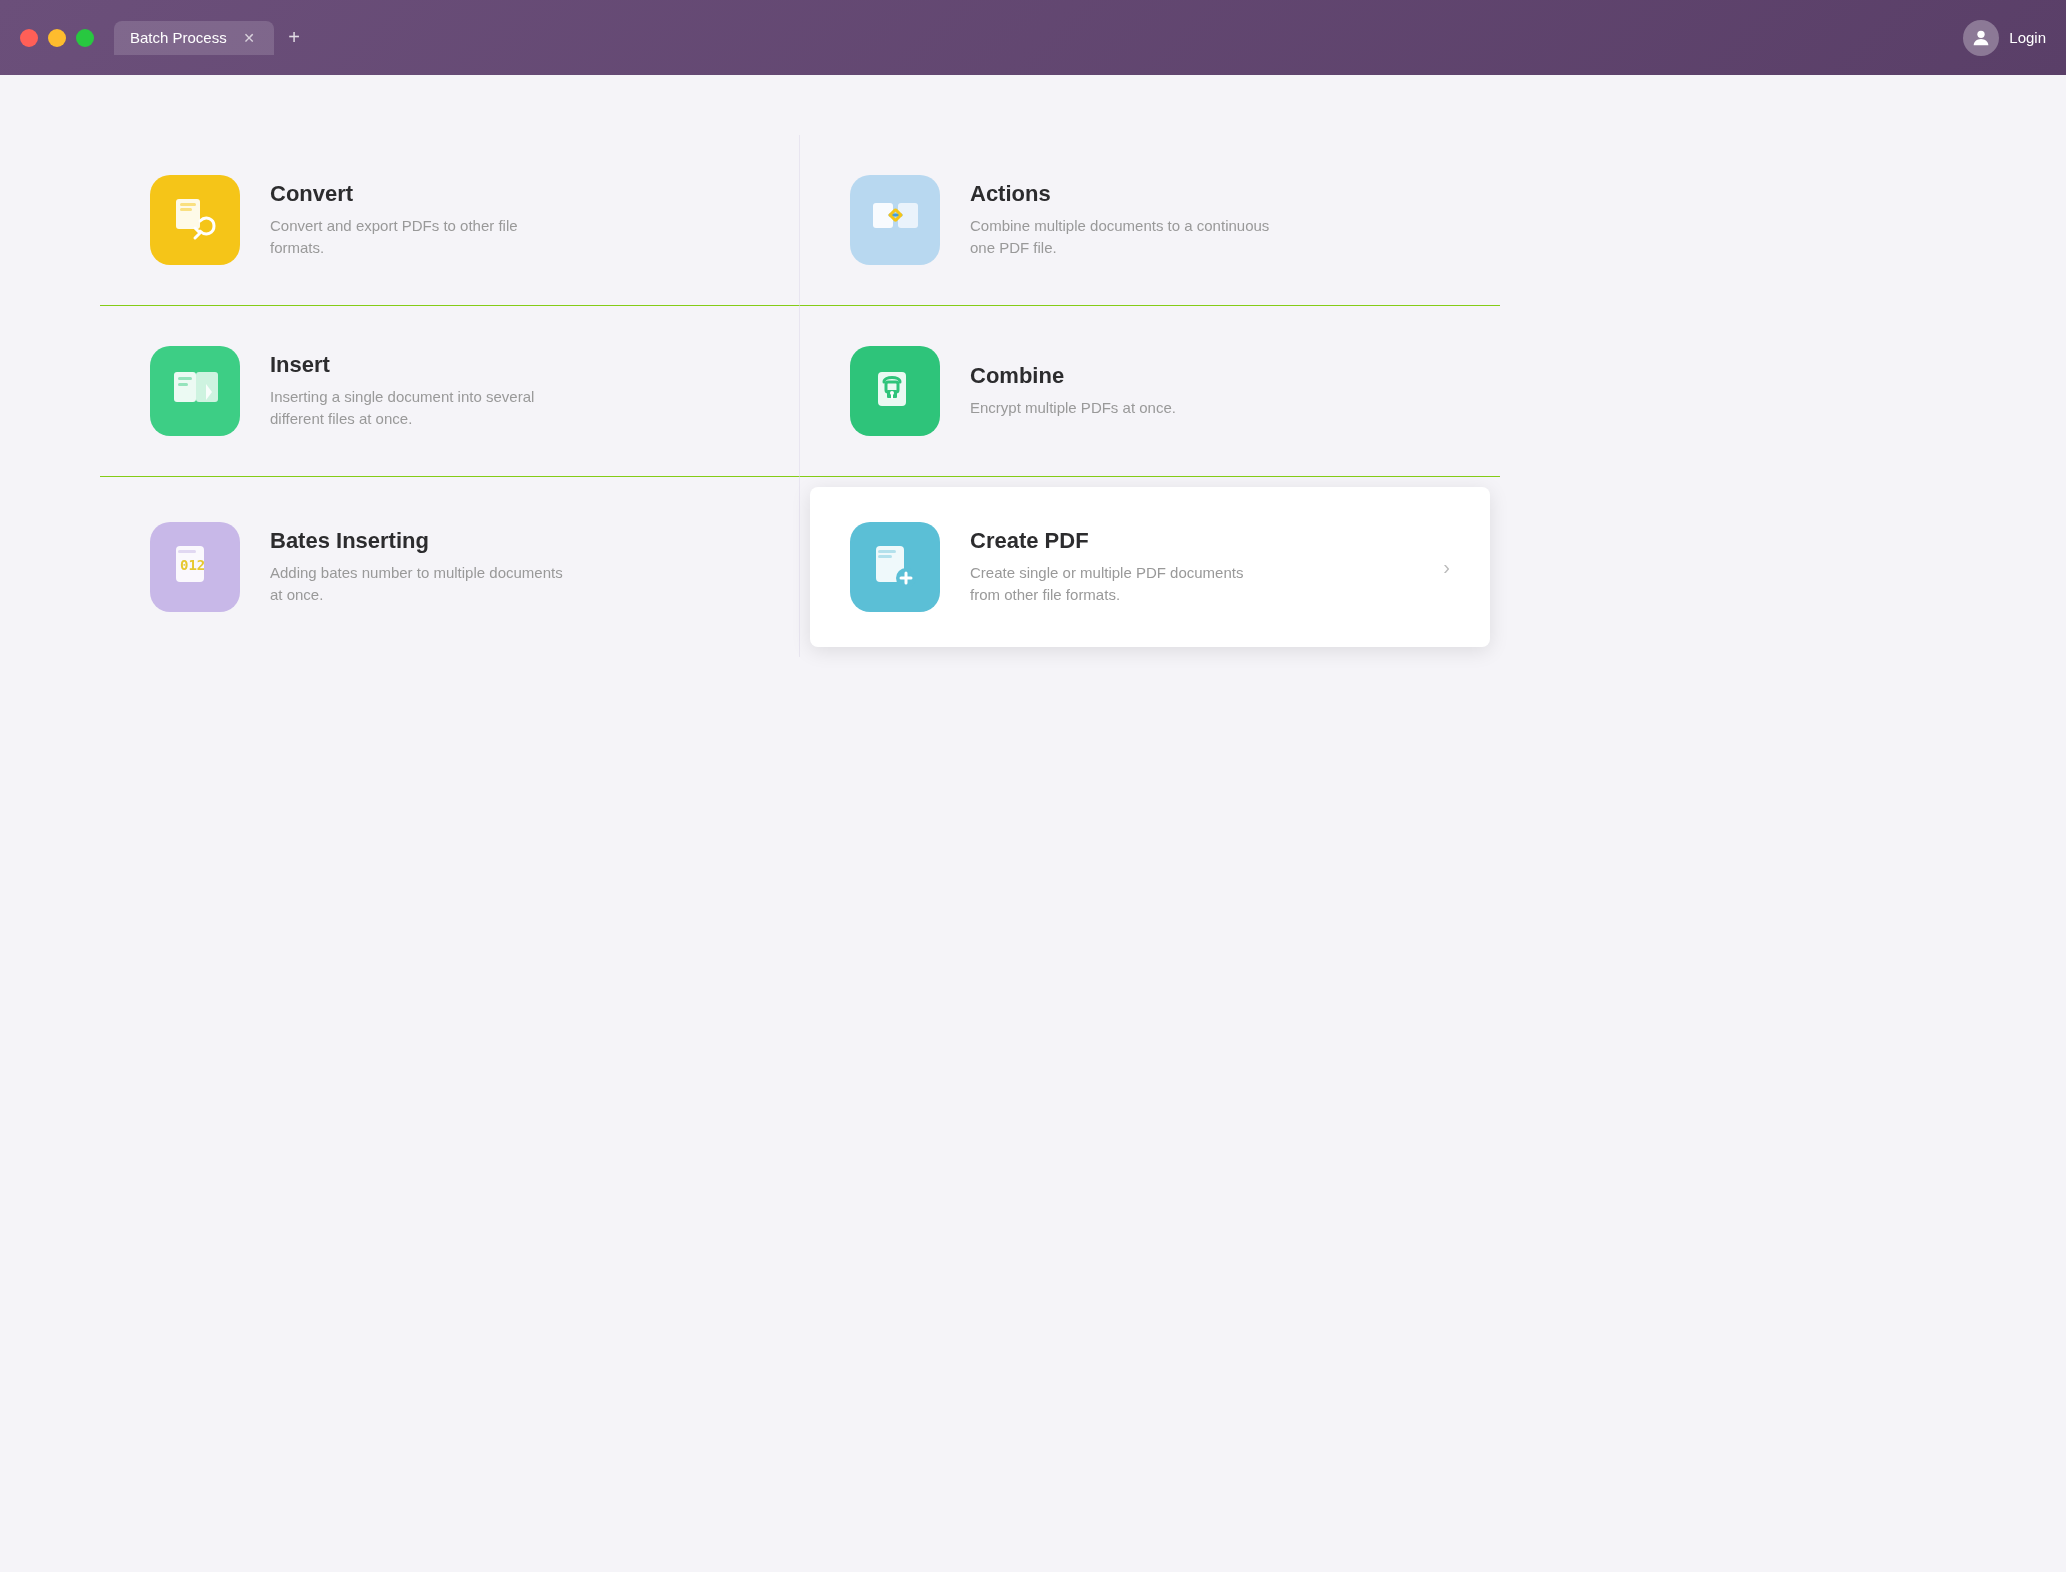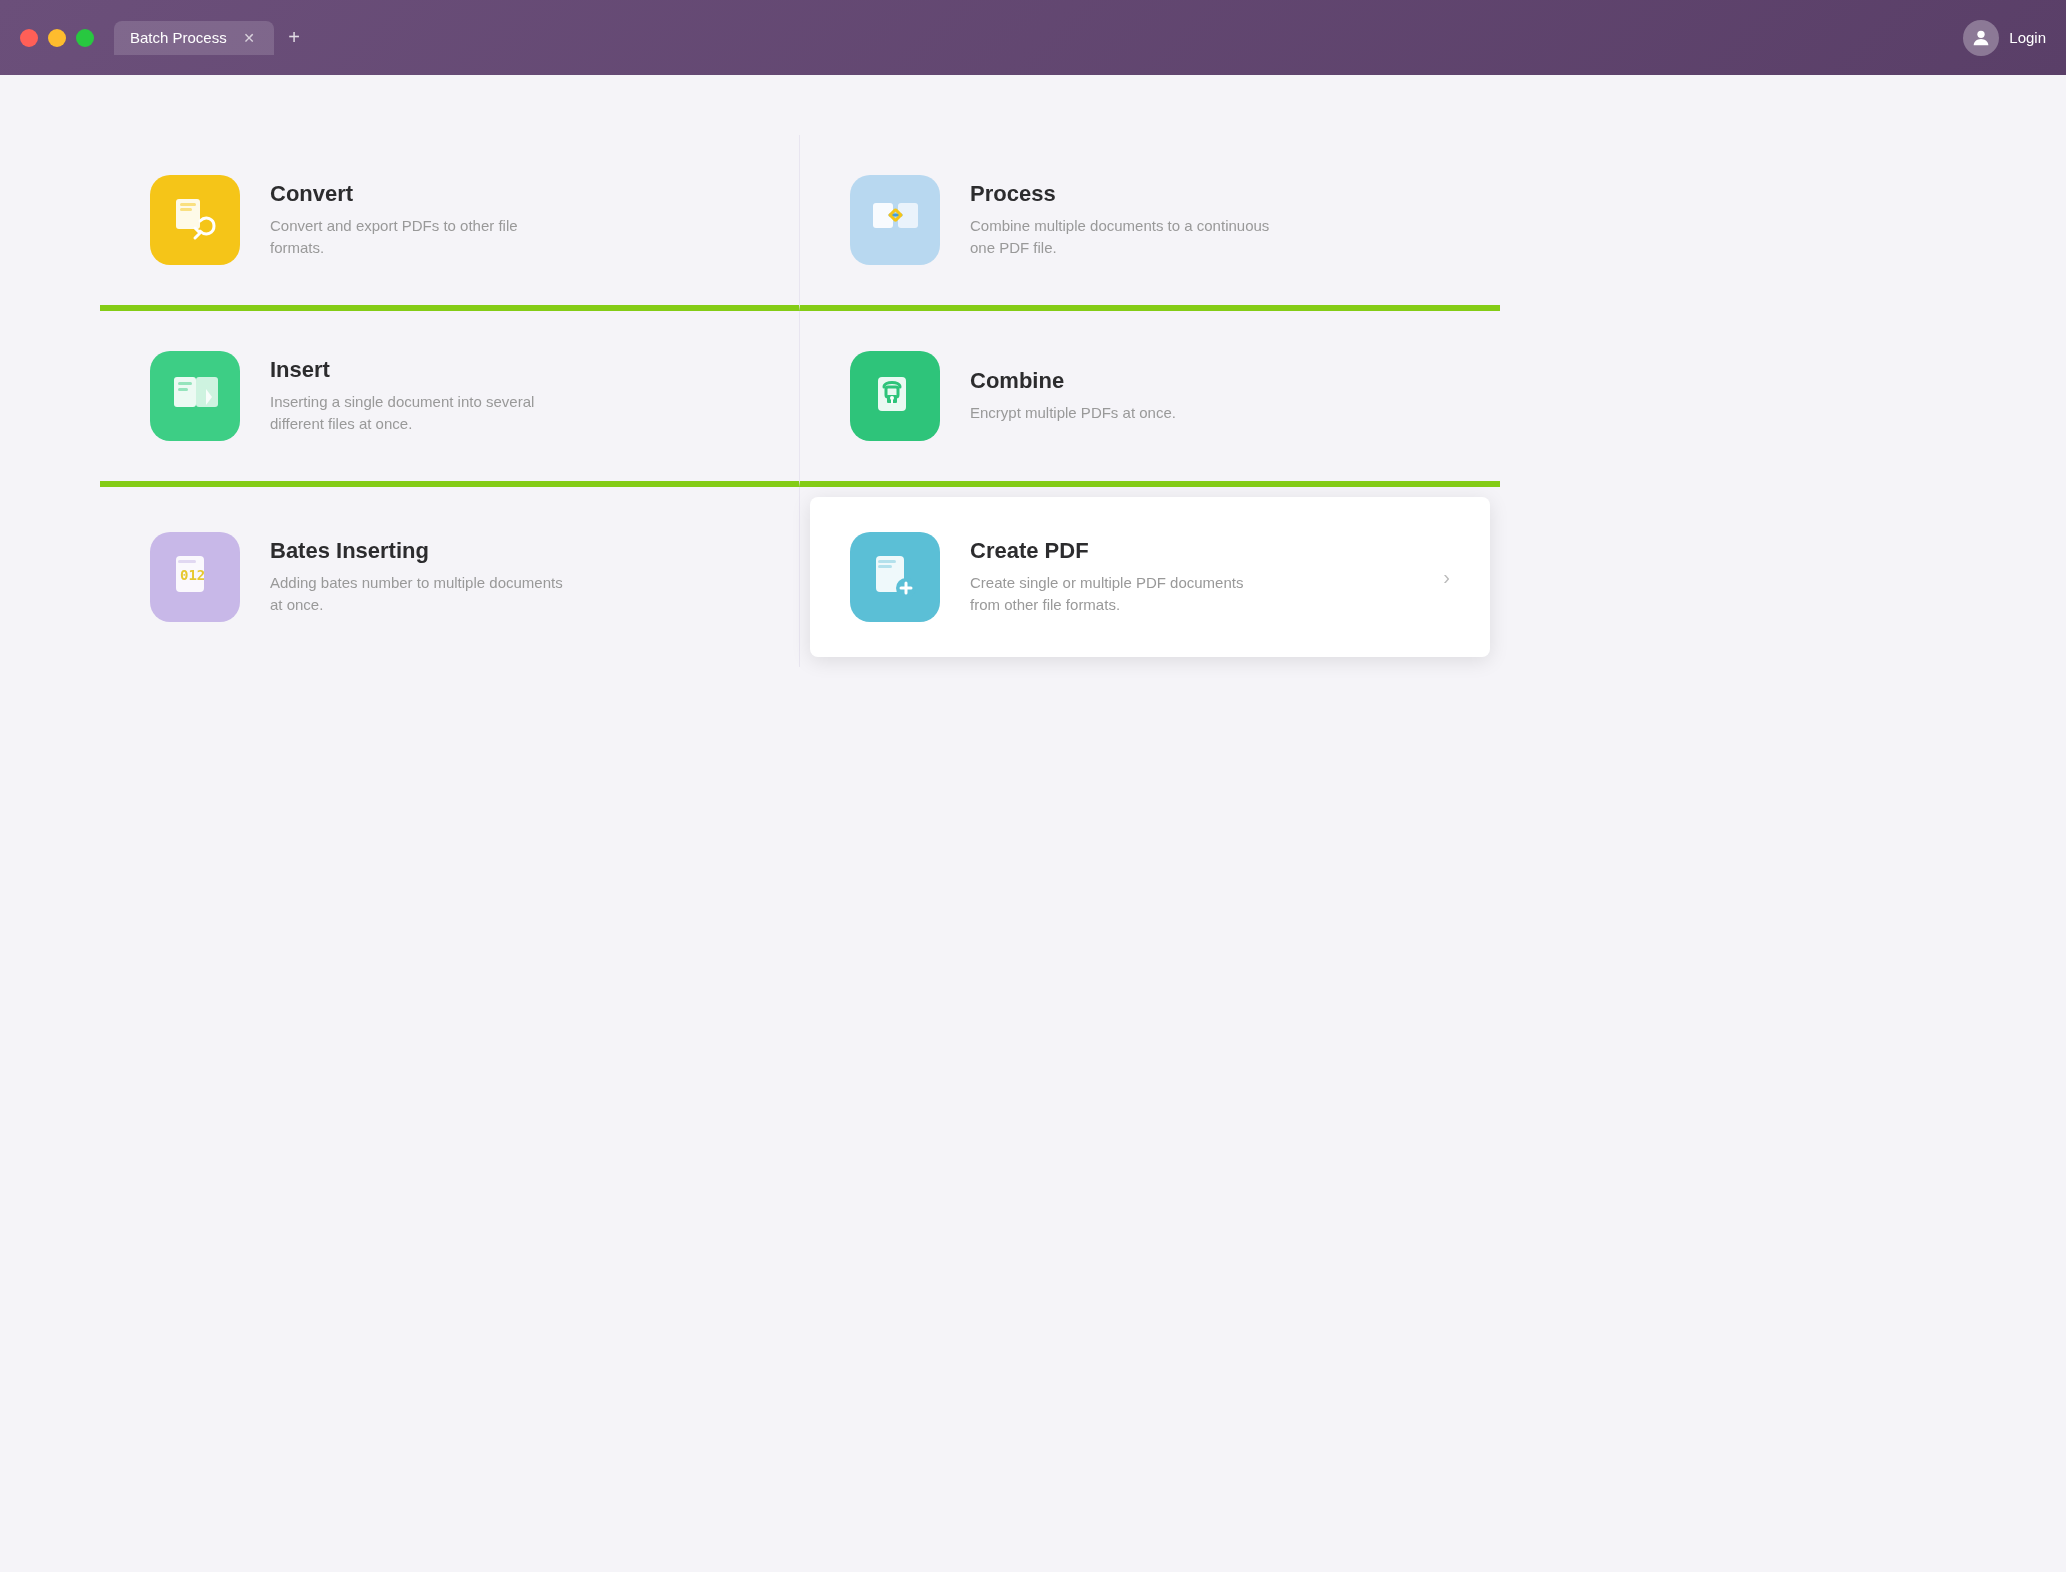--- a/index.html
+++ b/index.html
@@ -133,21 +133,21 @@
       grid-template-columns: 1fr 1fr;
       gap: 0;
       max-width: 1400px;
     }
 
     .action-item {
       display: flex;
       align-items: center;
       gap: 30px;
       padding: 40px 50px;
-      border-bottom: 6px solid #84cc16;
+      border-bottom: 1px solid #84cc16;
       cursor: pointer;
       transition: background 0.15s;
     }
 
     .action-item.highlighted {
       background: white;
       border-radius: 8px;
       box-shadow: 0 4px 20px rgba(0,0,0,0.1);
       border: none;
       margin: 10px;
@@ -258,21 +258,21 @@
       <div class="action-icon blue-light">
         <svg class="icon-svg" viewBox="0 0 55 55" fill="none">
           <rect x="5" y="10" width="20" height="25" rx="3" fill="white" opacity="0.9"></rect>
           <rect x="30" y="10" width="20" height="25" rx="3" fill="white" opacity="0.7"></rect>
           <path d="M22 22 L33 22" stroke="#4a9fd4" stroke-width="3" stroke-linecap="round"></path>
           <polyline points="28,17 33,22 28,27" stroke="#f5c518" stroke-width="3" fill="none" stroke-linecap="round" stroke-linejoin="round"></polyline>
           <polyline points="27,17 22,22 27,27" stroke="#f5c518" stroke-width="3" fill="none" stroke-linecap="round" stroke-linejoin="round"></polyline>
         </svg>
       </div>
       <div class="action-text">
-        <h3>Process</h3>
+        <h3>Actions</h3>
         <p>Combine multiple documents to a continuous one PDF file.</p>
       </div>
     </div>
 
     <div class="action-item right-divider">
       <div class="action-icon green">
         <svg class="icon-svg" viewBox="0 0 55 55" fill="none">
           <rect x="6" y="8" width="22" height="30" rx="3" fill="white" opacity="0.9"></rect>
           <rect x="10" y="13" width="14" height="3" rx="1.5" fill="#3dce85" opacity="0.5"></rect>
           <rect x="10" y="19" width="10" height="3" rx="1.5" fill="#3dce85" opacity="0.5"></rect>

